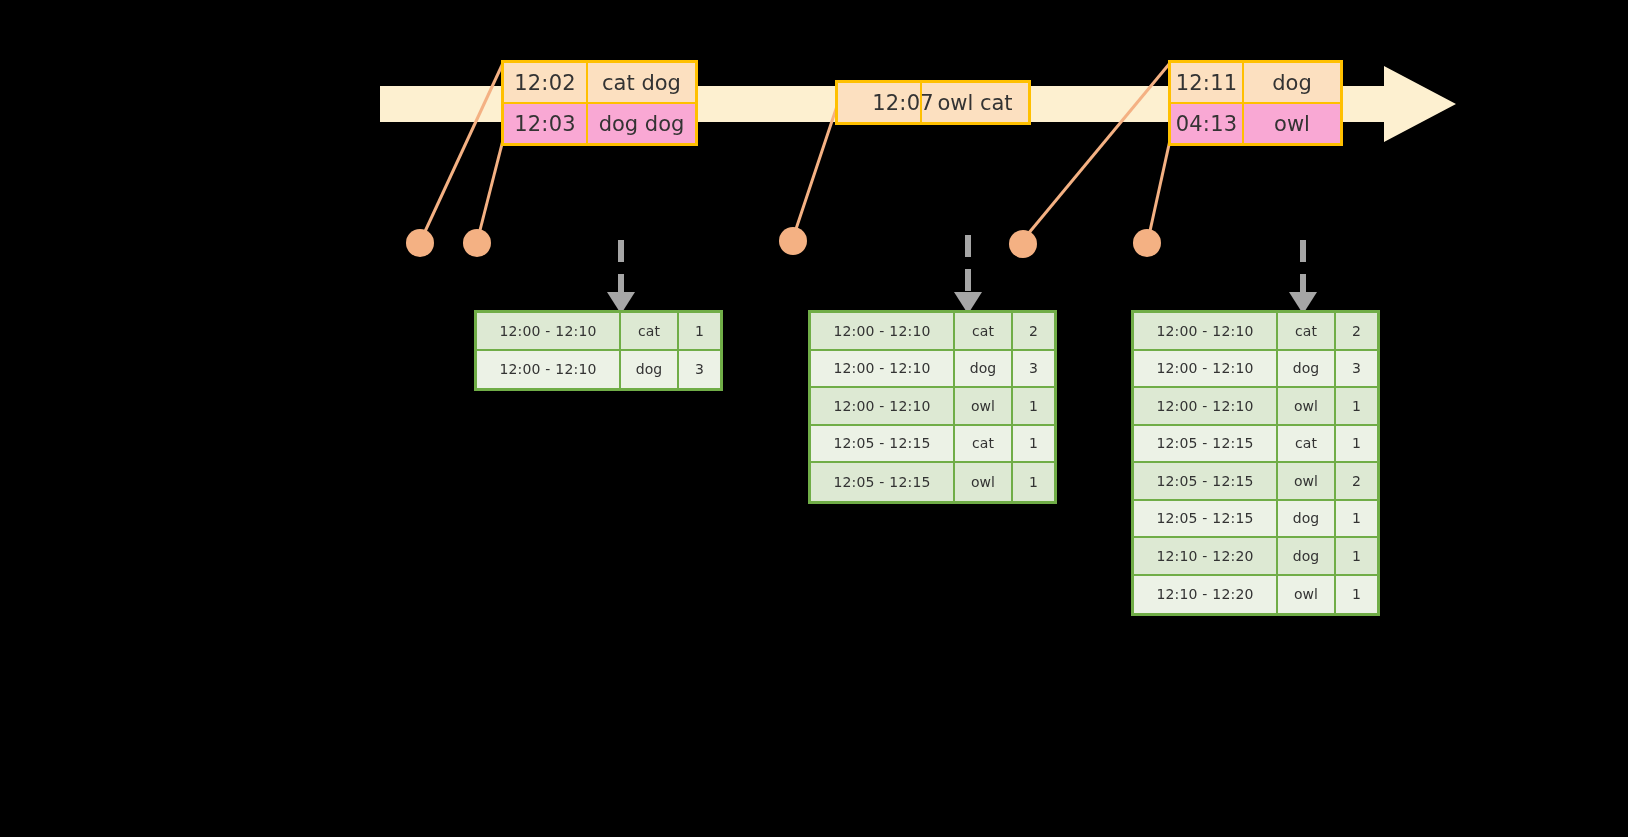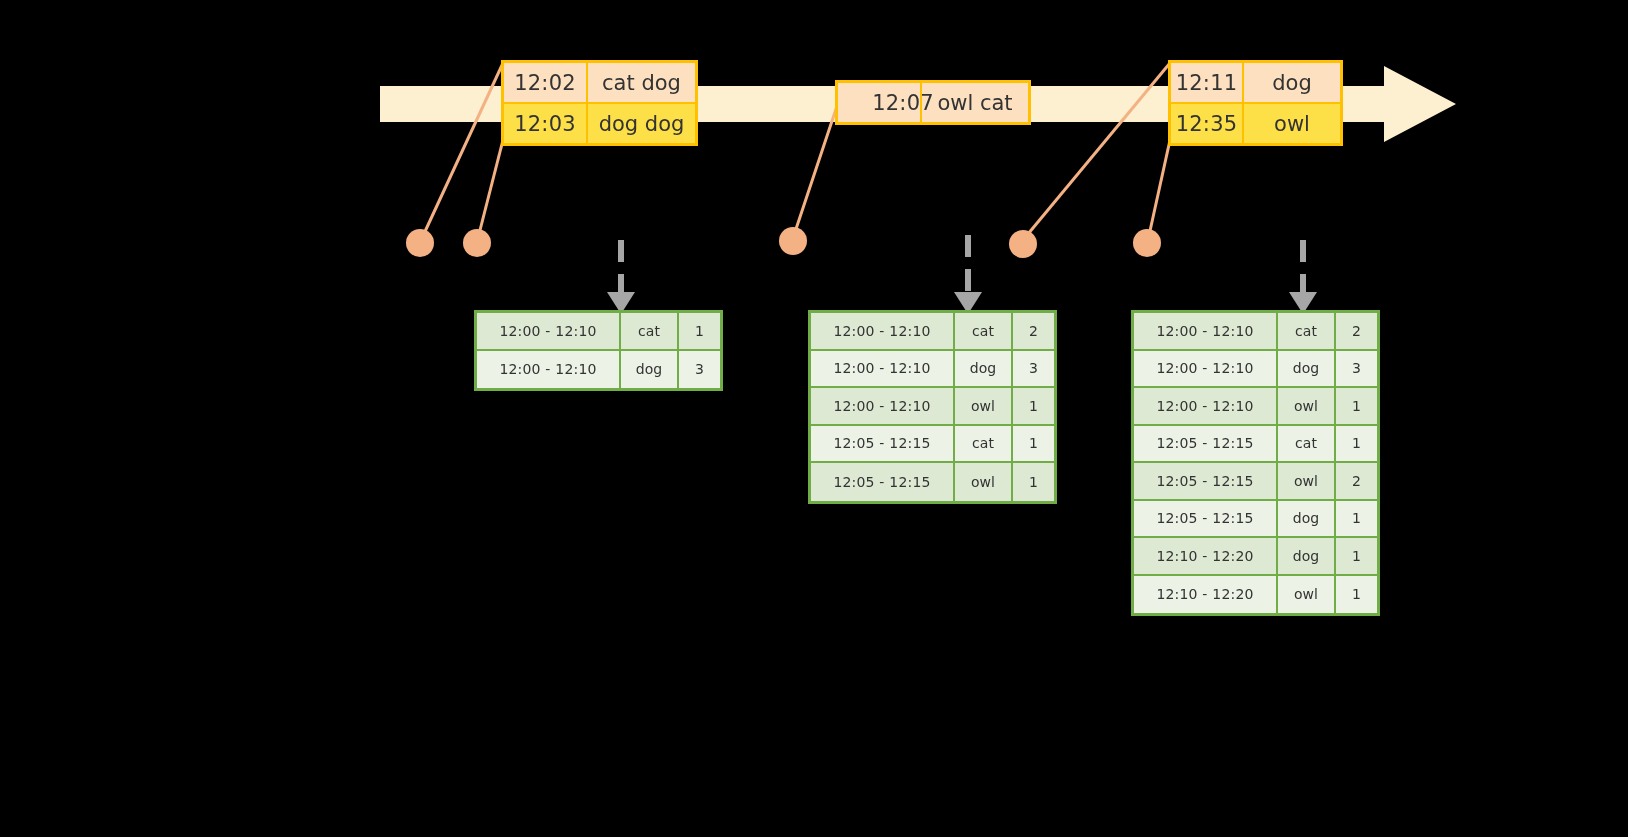--- a/index.html
+++ b/index.html
@@ -38,21 +38,21 @@
   }
   .event-row {
     display: flex;
     flex-direction: row;
     height: 39px;
   }
   .event-row + .event-row {
     border-top: 2px solid #FFC000;
   }
   .event-row.shade-a { background: #FCE0C0; }
-  .event-row.shade-b { background: #fde047; }
+  .event-row.shade-b { background: #f9a8d4; }
 
   .ev-time {
     display: flex;
     align-items: center;
     justify-content: center;
     border-right: 2px solid #FFC000;
     box-sizing: border-box;
     font-size: 21px;
     color: #333333;
     letter-spacing: .2px;
@@ -182,21 +182,21 @@
       <div class="ev-words">owl cat</div>
     </div>
   </div>
 
   <div class="event-box" id="event-box-3">
     <div class="event-row shade-a">
       <div class="ev-time">12:11</div>
       <div class="ev-words">dog</div>
     </div>
     <div class="event-row shade-b">
-      <div class="ev-time">12:35</div>
+      <div class="ev-time">04:13</div>
       <div class="ev-words">owl</div>
     </div>
   </div>
 
   <div class="result-table" id="result-table-1">
     <div class="res-row shade-a">
       <div class="res-window">12:00 - 12:10</div>
       <div class="res-key">cat</div>
       <div class="res-count">1</div>
     </div>

